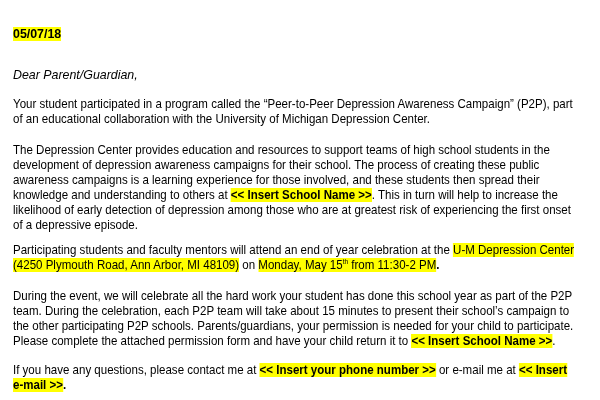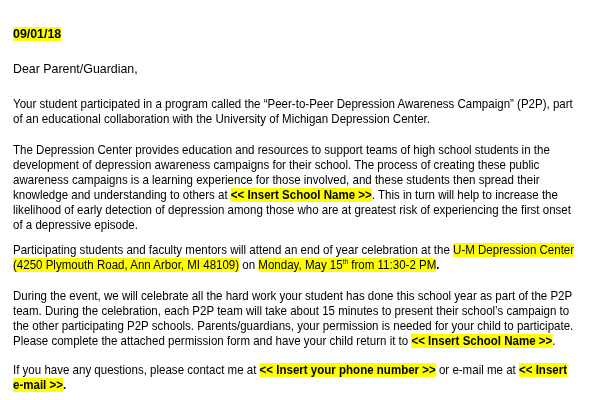--- a/index.html
+++ b/index.html
@@ -10,24 +10,24 @@
       transform-origin:left top; }
     .hl { background:#ffff00; }
     .b { font-weight:bold; }
     sup { font-size:7px; line-height:0; vertical-align:super; }
   </style>
 </head>
 <body>
 
 <div class="page">
   <div class="line b" style="top:27px;">
-    <span class="hl">09/01/18</span>
+    <span class="hl">05/07/18</span>
   </div>
 
-  <div class="line" style="top:62px;">Dear Parent/Guardian,</div>
+  <div class="line" style="top:68px;font-style:italic;">Dear Parent/Guardian,</div>
 
   <div class="line" style="top:97px;transform:scaleX(0.93);">Your student participated in a program called the “Peer-to-Peer Depression Awareness Campaign” (P2P), part</div>
   <div class="line" style="top:112px;transform:scaleX(0.93);">of an educational collaboration with the University of Michigan Depression Center.</div>
 
   <div class="line" style="top:143px;transform:scaleX(0.93);">The Depression Center provides education and resources to support teams of high school students in the</div>
   <div class="line" style="top:158px;transform:scaleX(0.93);">development of depression awareness campaigns for their school. The process of creating these public</div>
   <div class="line" style="top:173px;transform:scaleX(0.93);">awareness campaigns is a learning experience for those involved, and these students then spread their</div>
   <div class="line" style="top:188px;transform:scaleX(0.93);">
     <span>knowledge and understanding to others at </span><span class="hl b">&lt;&lt; Insert School Name &gt;&gt;</span><span>. This in turn will help to increase the</span>
   </div>

